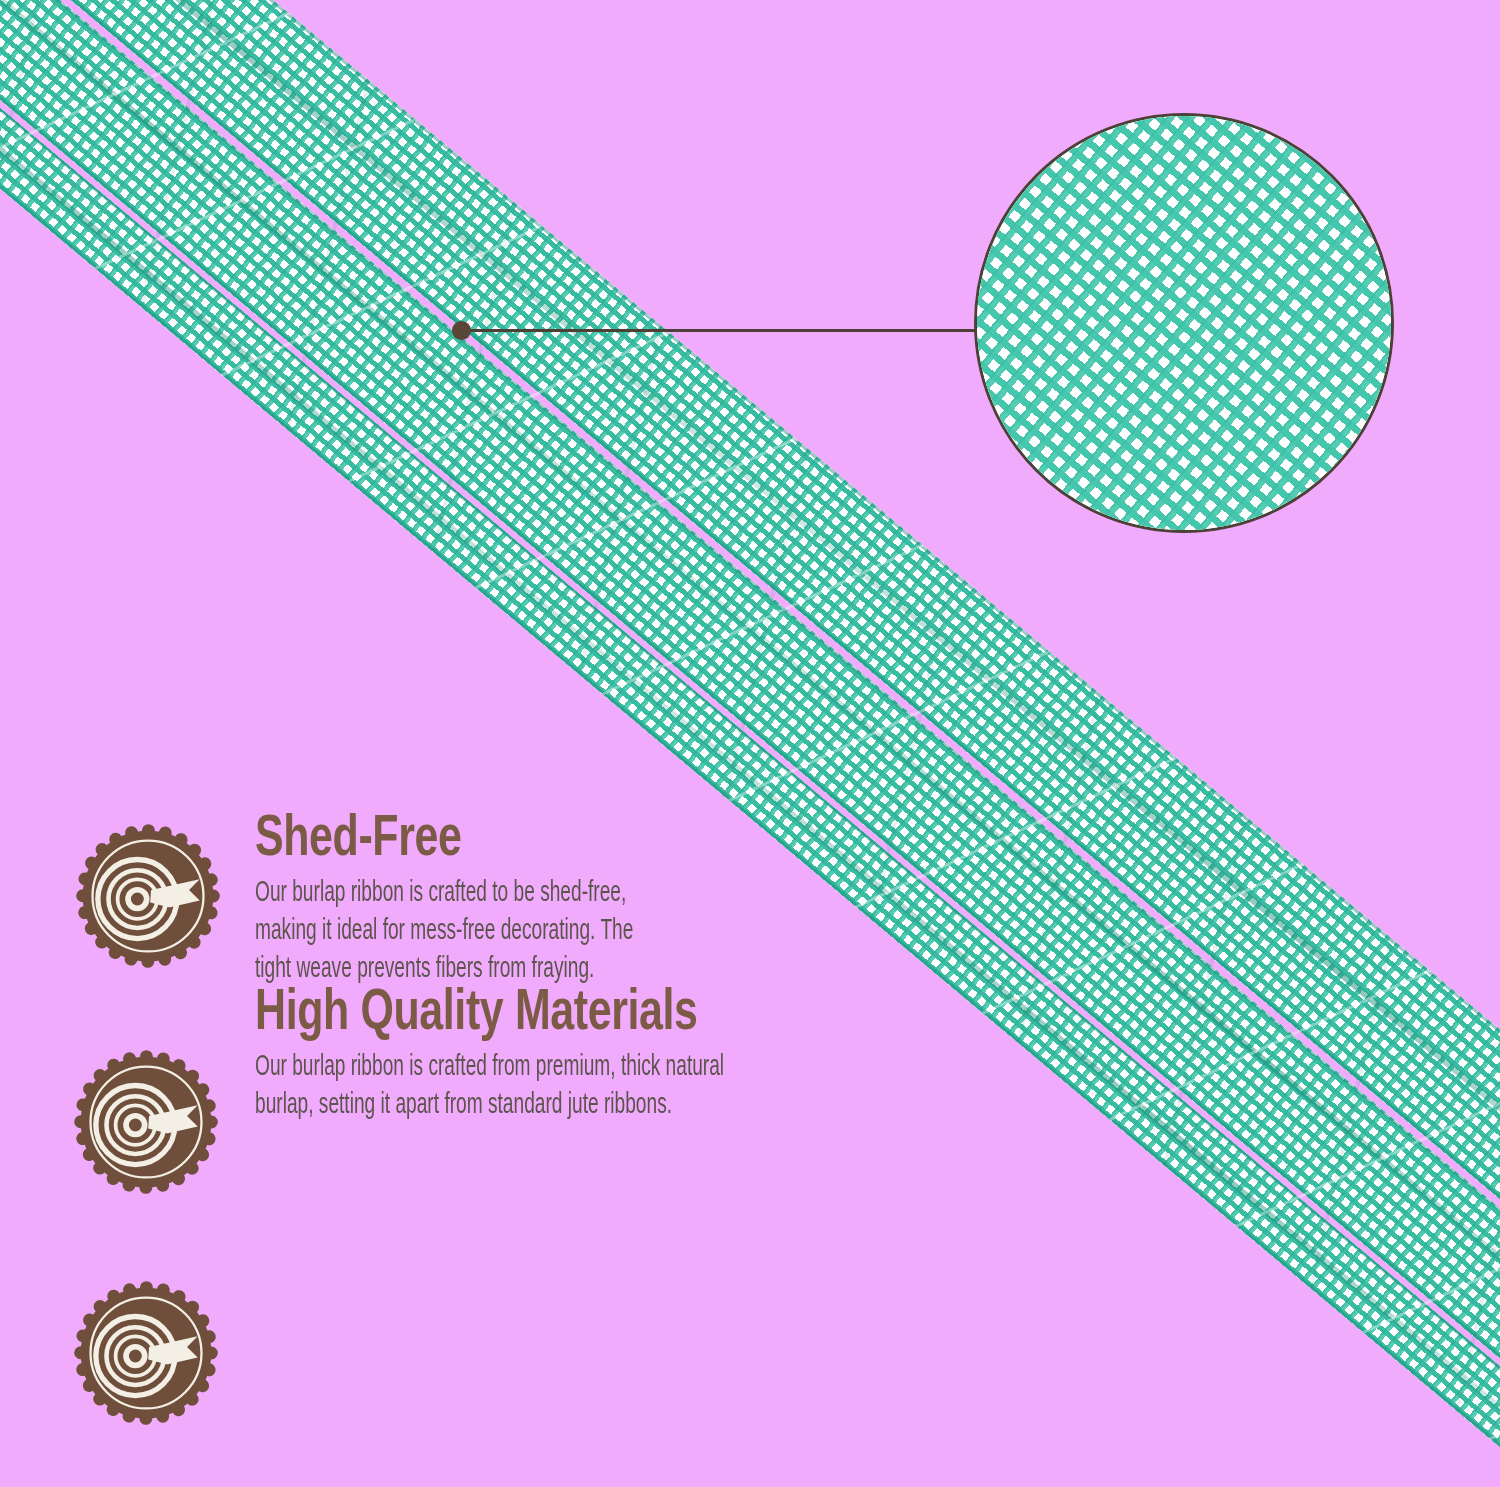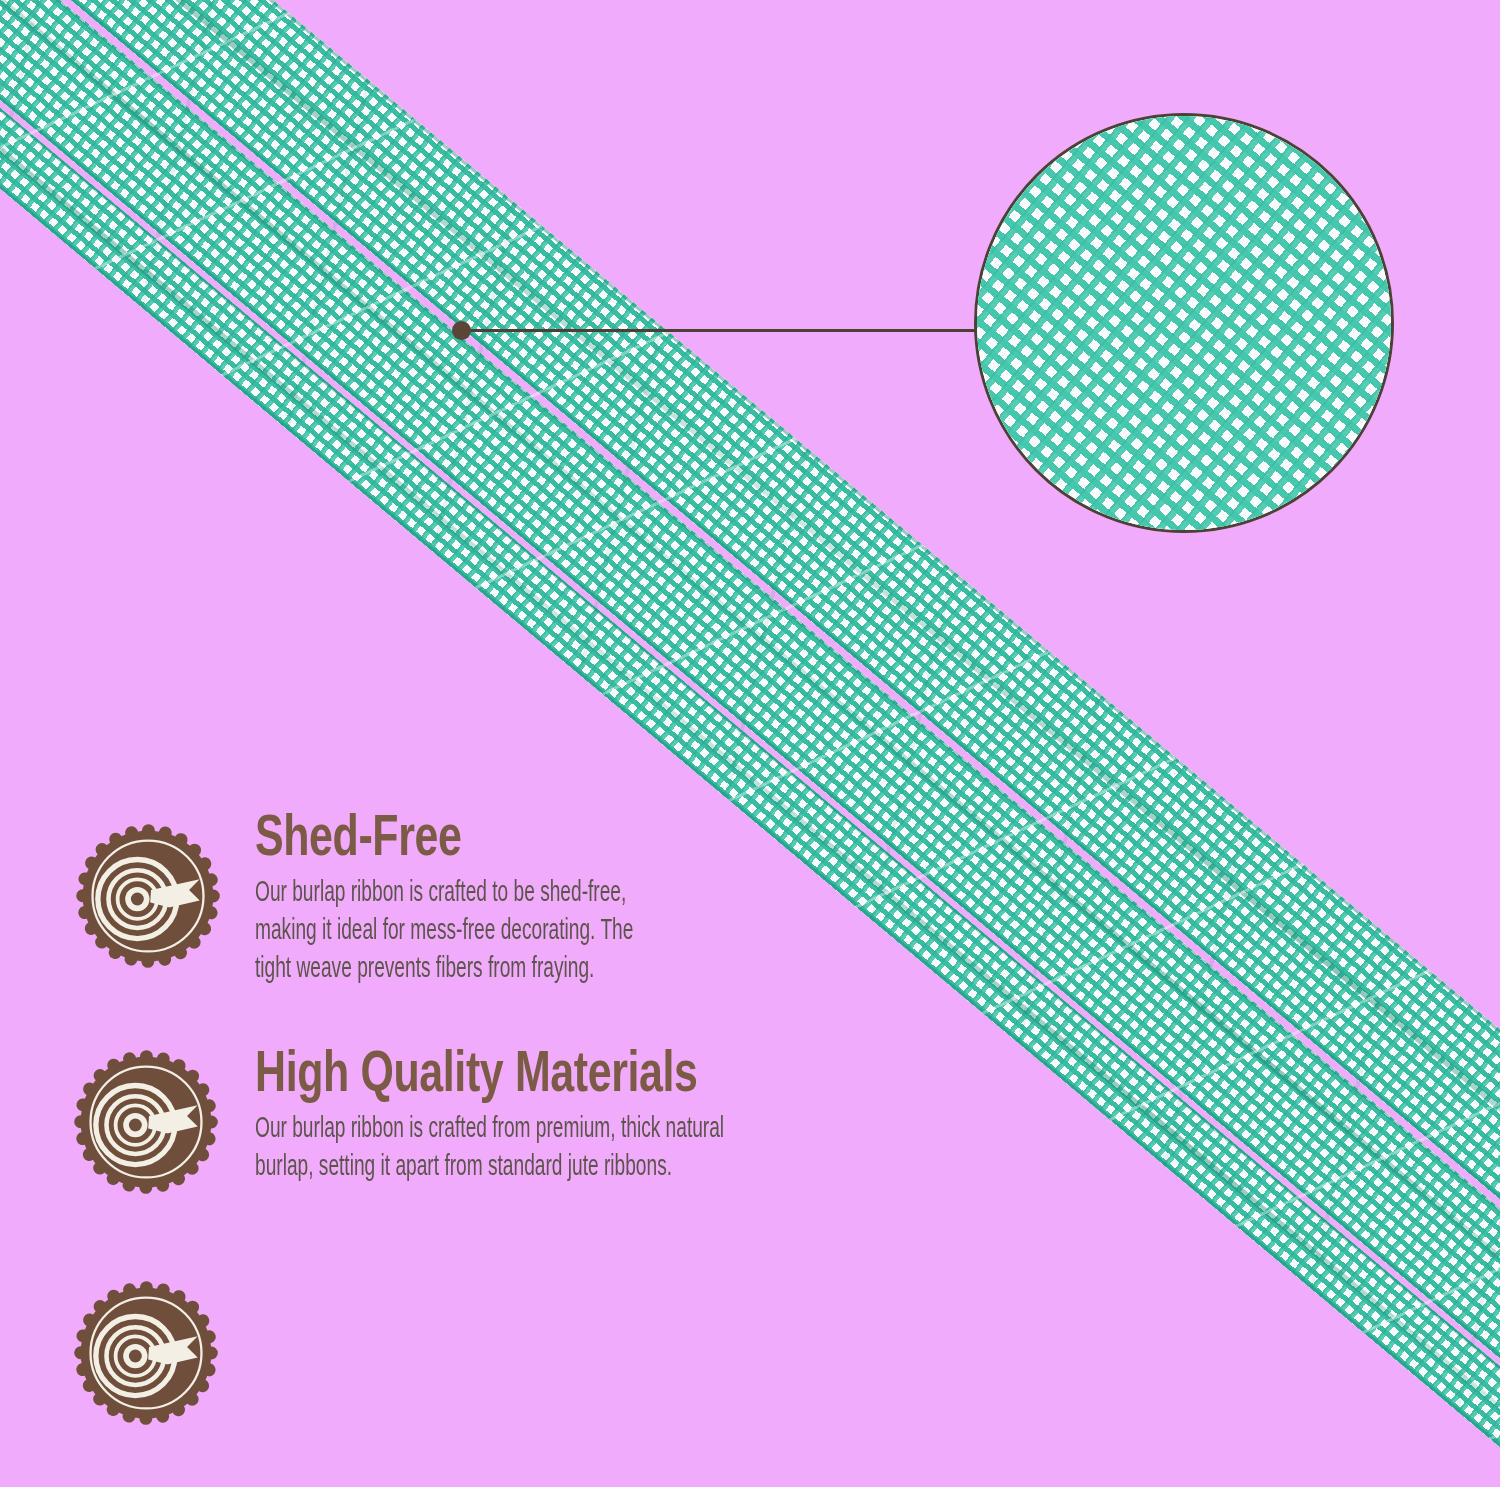--- a/index.html
+++ b/index.html
@@ -77,21 +77,21 @@
     background:#5a4536;z-index:3;
   }
 
   
   .badge{position:absolute;width:152px;height:152px;z-index:2;}
   .badge-1{left:72px;top:820px;}
   .badge-2{left:70px;top:1046px;}
   .badge-3{left:70px;top:1277px;}
   .feature-text{position:absolute;left:255px;z-index:2;}
   .text-1{top:806px;}
-  .text-2{top:1042px;}
+  .text-2{top:980px;}
   .text-3{top:1246px;}
   .feature-title{
     margin:0;font-size:58px;line-height:58px;font-weight:bold;letter-spacing:-0.5px;
     color:var(--title-brown);transform:scaleX(0.74);transform-origin:0 0;white-space:nowrap;
   }
   .feature-body{
     margin:8px 0 0 0;font-size:29px;line-height:38px;color:var(--body-text);
     transform:scaleX(0.66);transform-origin:0 0;white-space:pre-line;
   }
 </style>

